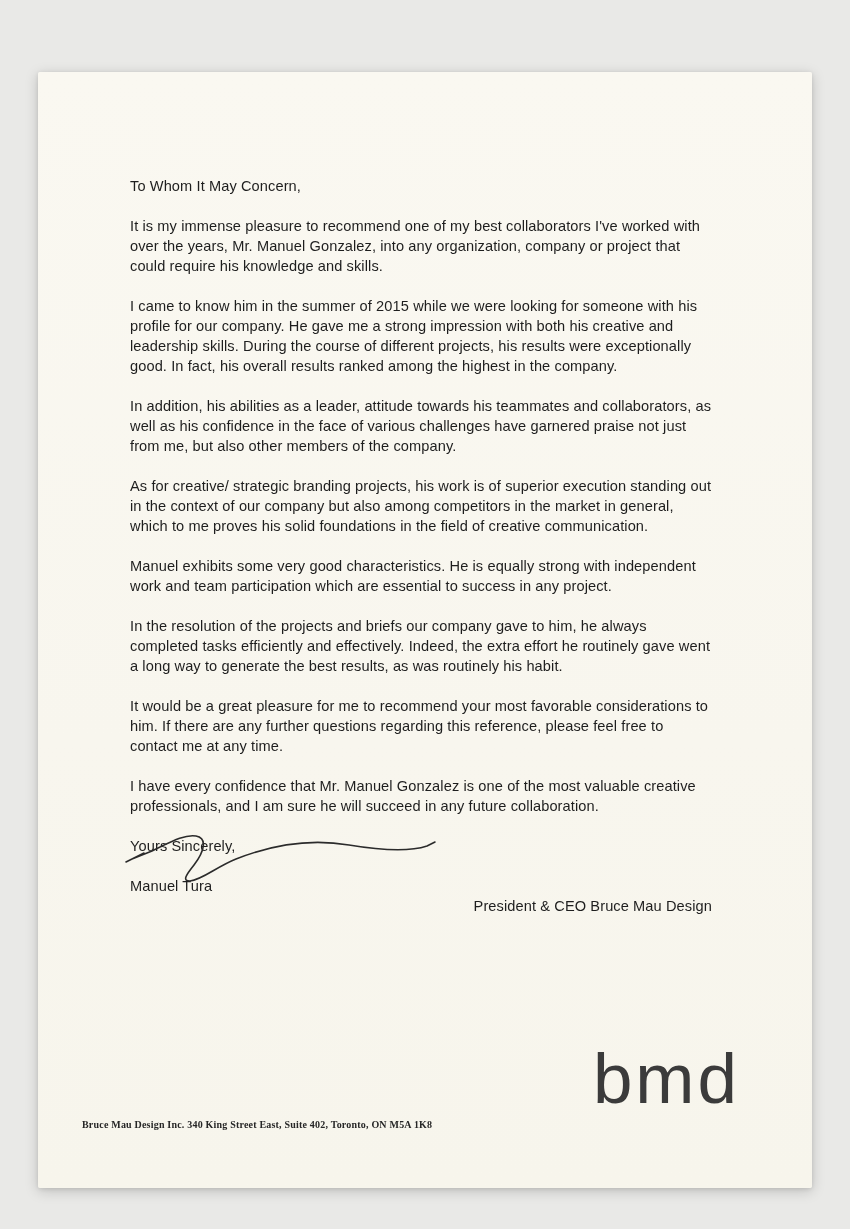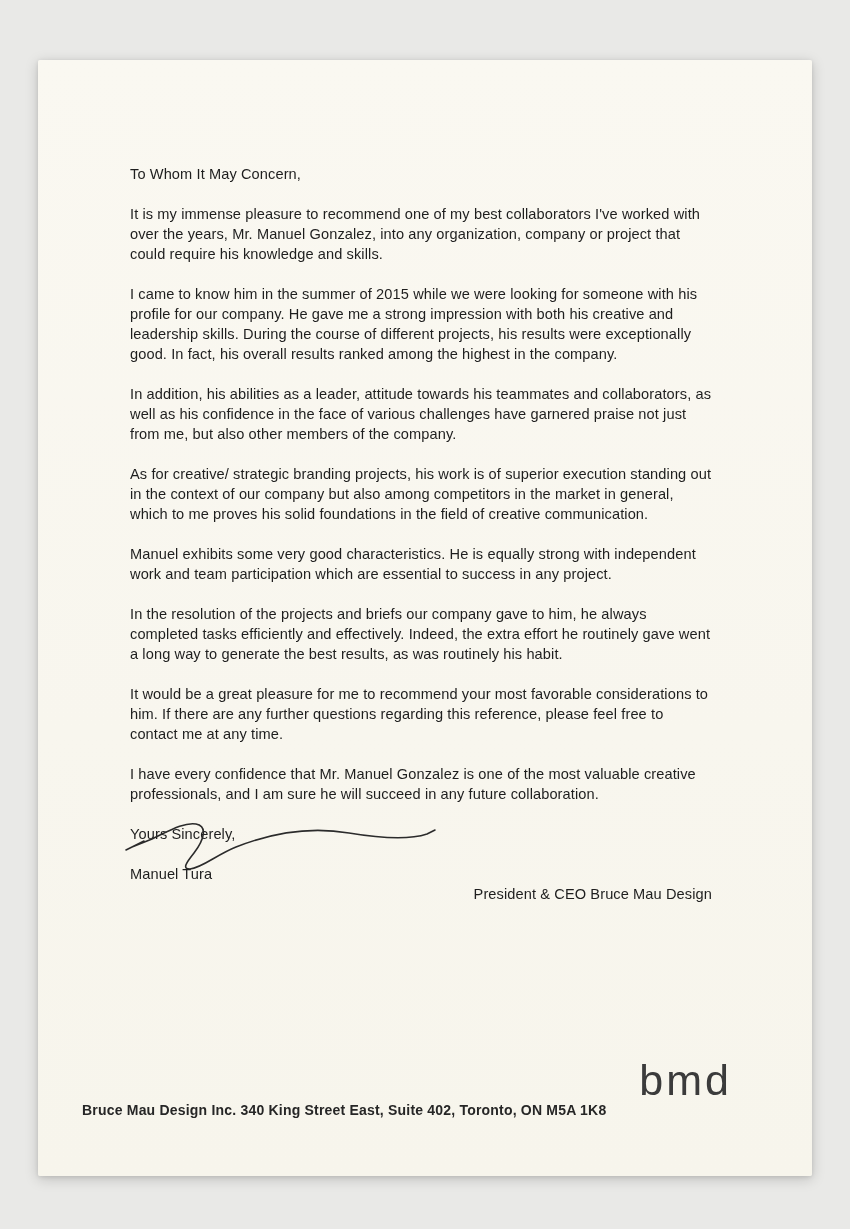--- a/index.html
+++ b/index.html
@@ -6,21 +6,21 @@
   html, body {
     width: 850px;
     height: 1229px;
     background: #e9e9e7;
     font-family: "Liberation Sans", sans-serif;
   }
   .paper {
     position: relative;
     width: 774px;
     height: 1116px;
-    margin: 4px auto;
+    margin: 16px auto;
     top: 56px;
     background: linear-gradient(180deg, #faf8f1 0%, #f8f6ee 60%, #f7f5ec 100%);
     box-shadow: 0 3px 14px rgba(0,0,0,0.18), 0 1px 4px rgba(0,0,0,0.10);
     border-radius: 2px;
     padding: 104px 100px 0 92px;
   }
   .letter-body {
     color: #1e1e1e;
     font-size: 14.6px;
     line-height: 20px;
@@ -39,36 +39,36 @@
     left: -6px;
     top: -10px;
     width: 322px;
     height: 62px;
     pointer-events: none;
   }
   .signatory-name { margin-bottom: 0 !important; }
   .signatory-title { margin-bottom: 0 !important; text-align: right; }
   .logo {
     position: absolute;
-    right: 80px;
+    right: 72px;
     bottom: 74px;
     font-family: "Liberation Sans", sans-serif;
-    font-size: 43px;
+    font-size: 71px;
     line-height: 1;
     font-weight: 500;
     letter-spacing: 3px;
     color: #3b3b3b;
   }
   .footer-address {
     position: absolute;
     left: 44px;
     bottom: 58px;
-    font-family: Liberation Sans, sans-serif;
+    font-family: Liberation Serif, serif;
     font-weight: 600;
-    font-size: 14px;
+    font-size: 10px;
     letter-spacing: 0.2px;
     color: #262626;
   }
 </style>
 </head>
 <body>
 
 <div class="paper">
 
   <div class="letter-body">

